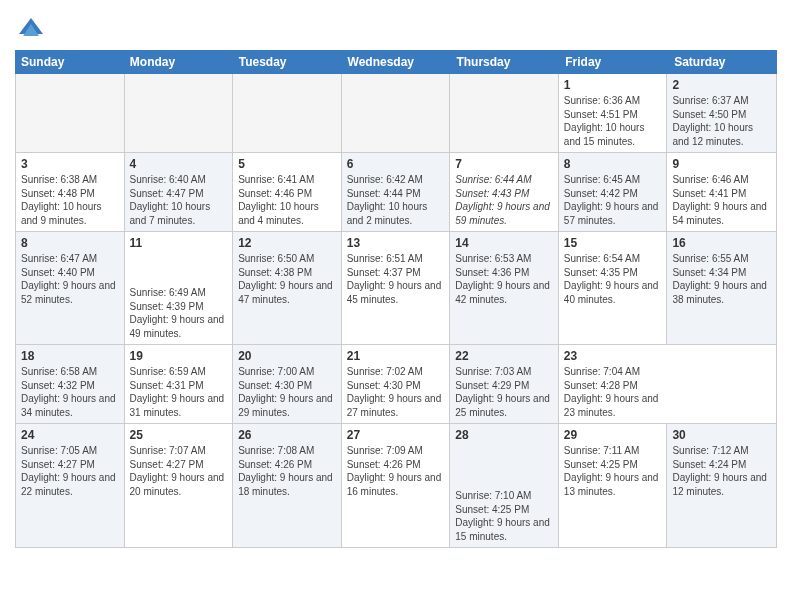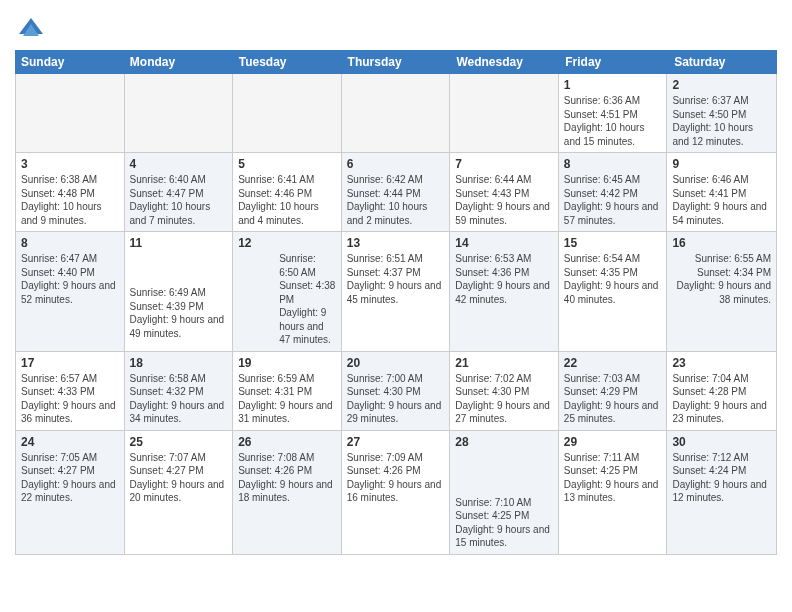--- a/index.html
+++ b/index.html
@@ -146,22 +146,22 @@
       <div class="month-title"></div>
       <div class="location"></div>
     </div>
   </div>
 
   <div class="calendar">
     <div class="cal-header">
     <div class="cal-header-cell">Sunday</div>
         <div class="cal-header-cell">Monday</div>
         <div class="cal-header-cell">Tuesday</div>
+        <div class="cal-header-cell">Wednesday</div>
         <div class="cal-header-cell">Thursday</div>
-        <div class="cal-header-cell">Wednesday</div>
         <div class="cal-header-cell">Friday</div>
         <div class="cal-header-cell">Saturday</div>
       </div>
     <div class="cal-outer">
       <div class="cal-body">
       <div class="cal-row">
             <div class="cal-cell empty"></div>
             <div class="cal-cell empty"></div>
             <div class="cal-cell empty"></div>
             <div class="cal-cell empty"></div>
@@ -199,21 +199,21 @@
 Daylight: 10 hours and 4 minutes.</div>
             </div>
             <div class="cal-cell shaded">
               <span class="day-num">6</span>
               <div class="day-info" style="white-space: pre-line;">Sunrise: 6:42 AM
 Sunset: 4:44 PM
 Daylight: 10 hours and 2 minutes.</div>
             </div>
             <div class="cal-cell">
               <span class="day-num">7</span>
-              <div class="day-info" style="white-space: pre-line;">Sunrise: 6:44 AM
+              <div class="day-info" style="white-space: pre-line; font-style: italic;">Sunrise: 6:44 AM
 Sunset: 4:43 PM
 Daylight: 9 hours and 59 minutes.</div>
             </div>
             <div class="cal-cell shaded">
               <span class="day-num">8</span>
               <div class="day-info" style="white-space: pre-line;">Sunrise: 6:45 AM
 Sunset: 4:42 PM
 Daylight: 9 hours and 57 minutes.</div>
             </div>
             <div class="cal-cell">
@@ -231,21 +231,21 @@
 Daylight: 9 hours and 52 minutes.</div>
             </div>
             <div class="cal-cell">
               <span class="day-num">11</span>
               <div class="day-info" style="white-space: pre-line; margin-top: 36px;">Sunrise: 6:49 AM
 Sunset: 4:39 PM
 Daylight: 9 hours and 49 minutes.</div>
             </div>
             <div class="cal-cell shaded">
               <span class="day-num">12</span>
-              <div class="day-info" style="white-space: pre-line; margin-left: 41px;">Sunrise: 6:50 AM
+              <div class="day-info" style="white-space: pre-line;">Sunrise: 6:50 AM
 Sunset: 4:38 PM
 Daylight: 9 hours and 47 minutes.</div>
             </div>
             <div class="cal-cell">
               <span class="day-num">13</span>
               <div class="day-info" style="white-space: pre-line;">Sunrise: 6:51 AM
 Sunset: 4:37 PM
 Daylight: 9 hours and 45 minutes.</div>
             </div>
             <div class="cal-cell shaded">
@@ -255,32 +255,26 @@
 Daylight: 9 hours and 42 minutes.</div>
             </div>
             <div class="cal-cell">
               <span class="day-num">15</span>
               <div class="day-info" style="white-space: pre-line;">Sunrise: 6:54 AM
 Sunset: 4:35 PM
 Daylight: 9 hours and 40 minutes.</div>
             </div>
             <div class="cal-cell shaded">
               <span class="day-num">16</span>
-              <div class="day-info" style="white-space: pre-line; text-align: right;">Sunrise: 6:55 AM
+              <div class="day-info" style="white-space: pre-line;">Sunrise: 6:55 AM
 Sunset: 4:34 PM
 Daylight: 9 hours and 38 minutes.</div>
             </div>
           </div>
           <div class="cal-row">
-            <div class="cal-cell">
-              <span class="day-num">17</span>
-              <div class="day-info" style="white-space: pre-line;">Sunrise: 6:57 AM
-Sunset: 4:33 PM
-Daylight: 9 hours and 36 minutes.</div>
-            </div>
             <div class="cal-cell shaded">
               <span class="day-num">18</span>
               <div class="day-info" style="white-space: pre-line;">Sunrise: 6:58 AM
 Sunset: 4:32 PM
 Daylight: 9 hours and 34 minutes.</div>
             </div>
             <div class="cal-cell">
               <span class="day-num">19</span>
               <div class="day-info" style="white-space: pre-line;">Sunrise: 6:59 AM
 Sunset: 4:31 PM

